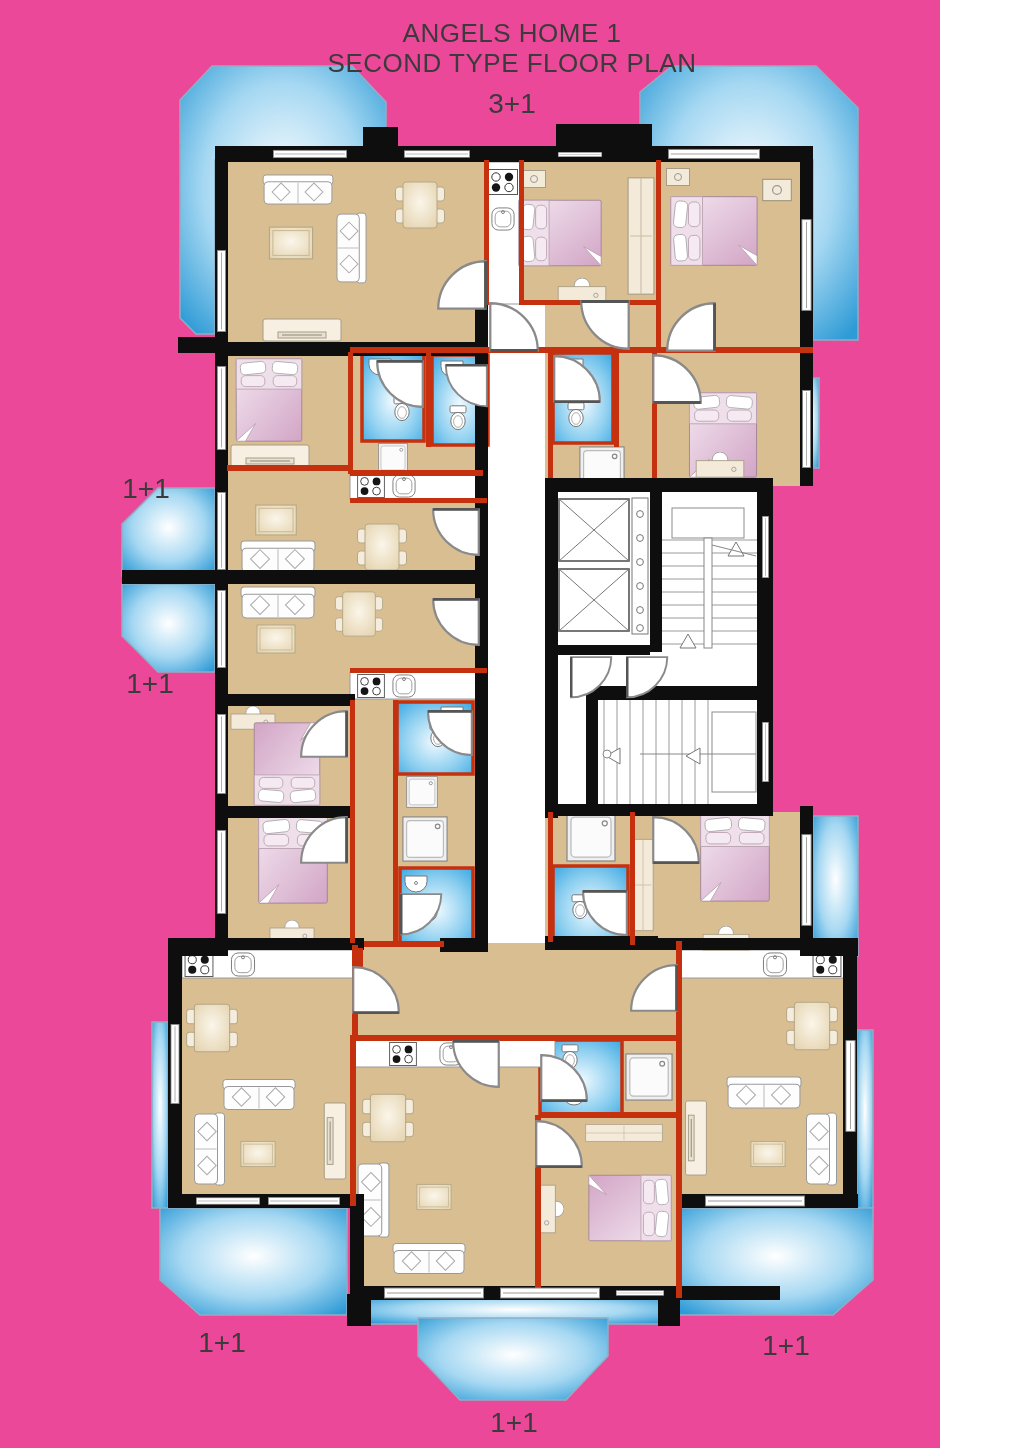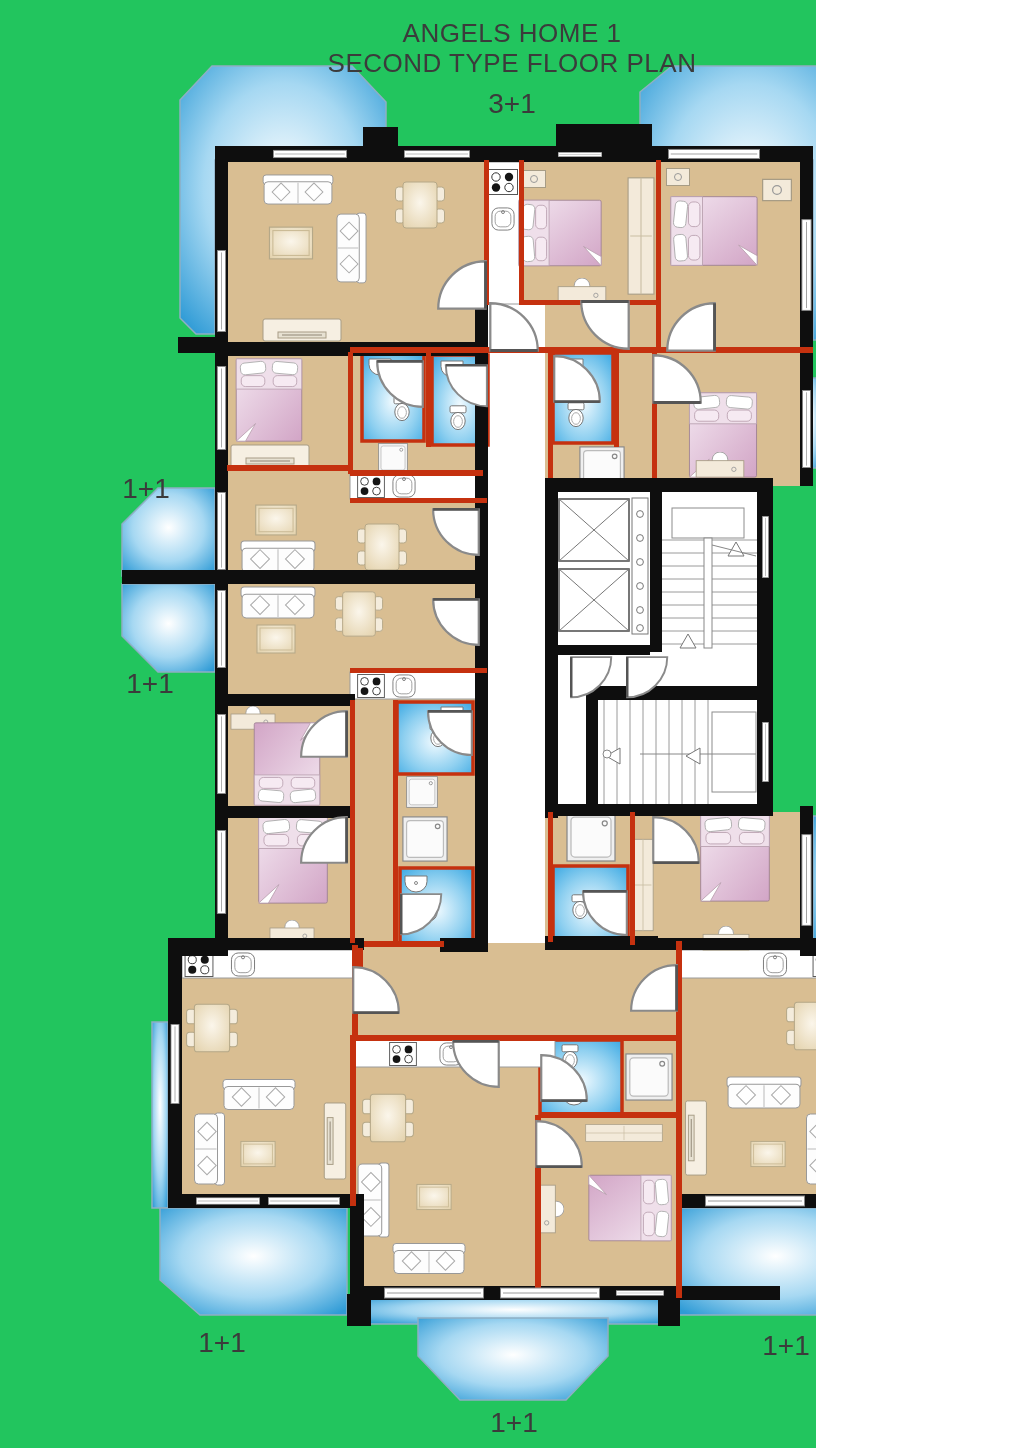--- a/index.html
+++ b/index.html
@@ -1,16 +1,16 @@
 <!DOCTYPE html>
 <html style="--floor-tan: #D9BE92; --wall-black: #0E0E0E; --partition-red: #C5310F; --balcony-blue: #2F9BD6; --balcony-mid: #A6D8F2; --bathroom-blue: #36A6E2; --bathroom-mid: #8FD0F0; --bed-pink-light: #F3E6F0; --bed-pink-deep: #D2A5C6; --furniture-cream: #F2E9D8; --table-cream: #E4D3AE; --fixture-white: #FFFFFF; --outline-gray: #8C8C8C; --text-dark: #3B3B3B;"><head>
 <meta charset="utf-8">
 <style>
   html,body{margin:0;padding:0;background:#fff;}
-  .plan-wrap{position:relative;width:816px;height:1448px;background:#22c55e;overflow:hidden;
+  .plan-wrap{position:relative;width:940px;height:1448px;background:#ec4899;overflow:hidden;
              font-family:"Liberation Sans",sans-serif;}
   svg{display:block}
   .t-title{font:26px "Liberation Sans",sans-serif;fill:var(--text-dark);text-anchor:middle;letter-spacing:.5px}
   .t-unit{font:28px "Liberation Sans",sans-serif;fill:var(--text-dark);text-anchor:middle}
   .balc{fill:url(#balG);stroke:#8FAFC4;stroke-width:1.5}
   .floor{fill:var(--floor-tan)}
   .whitefloor{fill:#FFFFFF}
   .bath{fill:url(#bathG);stroke:var(--partition-red);stroke-width:3.5}
   .kcounter{fill:#FFFFFF;stroke:#9a9a9a;stroke-width:1}
   .wallb{fill:var(--wall-black)}

